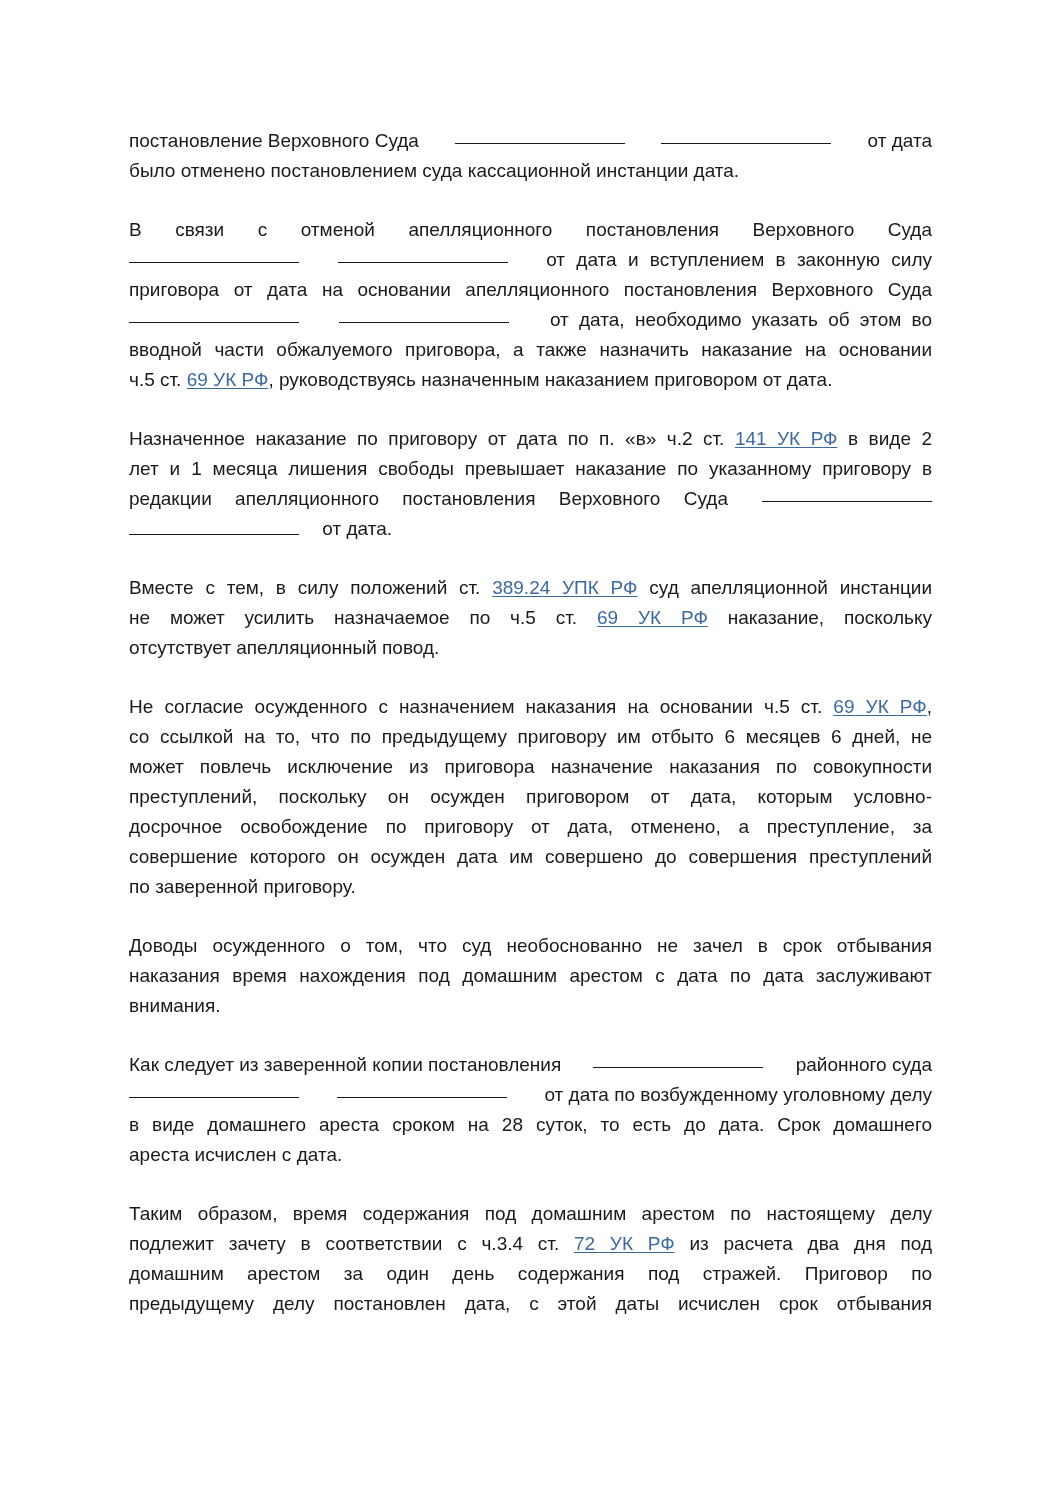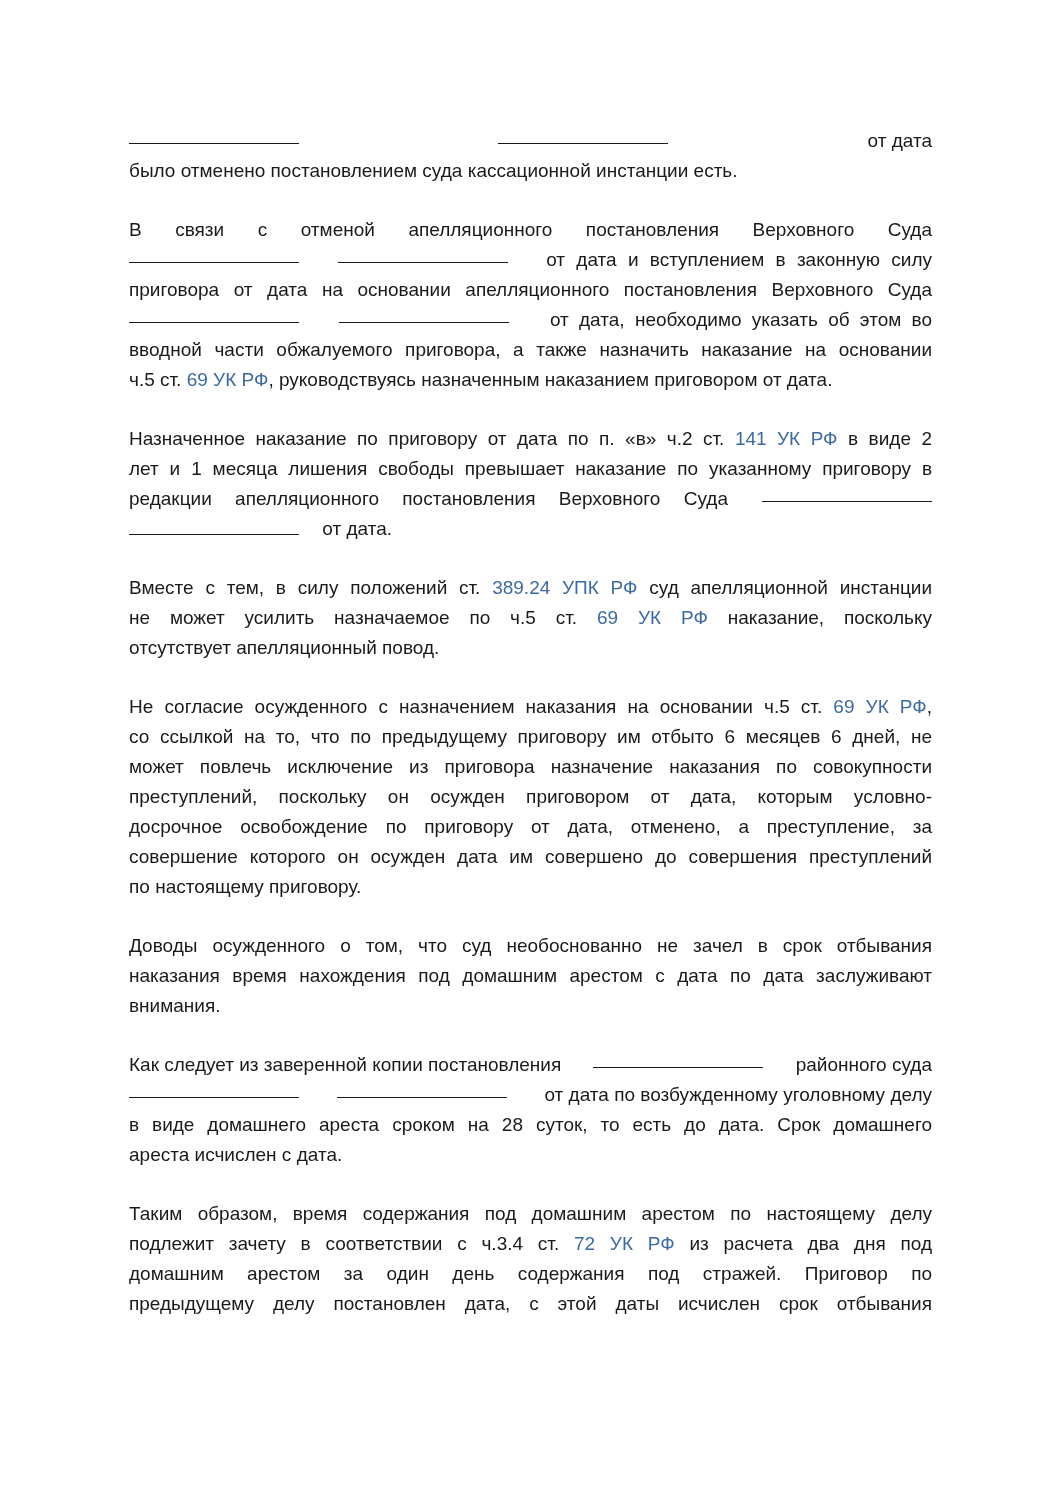--- a/index.html
+++ b/index.html
@@ -10,34 +10,35 @@
     font-size: 19px; color: #1a1a1a;
   }
   .para { margin: 0 0 29px 0; }
   .line {
     display: block; height: 30px; line-height: 30px;
     text-align: justify; text-align-last: justify; white-space: nowrap;
   }
   .line.last { text-align-last: left; }
   .line.flex { display: flex; justify-content: space-between; white-space: nowrap; }
   .blank { display: inline-block; width: 170px; border-bottom: 1px solid #1a1a1a; height: 17px; vertical-align: baseline; }
-  a.link { color: #3d6a9e; text-underline-offset: 2px; }
+  a.link { color: #3d6a9e; text-decoration: underline; text-underline-offset: 2px; }
 </style>
 </head>
 <body>
 
 <div class="page">
 
   <div class="para">
     <div class="line flex">
+      <span>постановление Верховного Суда</span>
       <span class="blank"></span>
       <span class="blank"></span>
       <span>от дата</span>
     </div>
-    <div class="line last">было отменено постановлением суда кассационной инстанции есть.</div>
+    <div class="line last">было отменено постановлением суда кассационной инстанции дата.</div>
   </div>
 
   <div class="para">
     <div class="line">В связи с отменой апелляционного постановления Верховного Суда</div>
     <div class="line flex">
       <span class="blank"></span>
       <span class="blank"></span>
       <span style="word-spacing:6px">от дата и вступлением в законную силу</span>
     </div>
     <div class="line">приговора от дата на основании апелляционного постановления Верховного Суда</div>
@@ -87,21 +88,21 @@
   <div class="para">
     <div class="line">
       <span>Не согласие осужденного с назначением наказания на основании ч.5 ст.</span>
       <a class="link">69 УК РФ</a><span>,</span>
     </div>
     <div class="line">со ссылкой на то, что по предыдущему приговору им отбыто 6 месяцев 6 дней, не</div>
     <div class="line">может повлечь исключение из приговора назначение наказания по совокупности</div>
     <div class="line">преступлений, поскольку он осужден приговором от дата, которым условно-</div>
     <div class="line">досрочное освобождение по приговору от дата, отменено, а преступление, за</div>
     <div class="line">совершение которого он осужден дата им совершено до совершения преступлений</div>
-    <div class="line last">по настоящему приговору.</div>
+    <div class="line last">по заверенной приговору.</div>
   </div>
 
   <div class="para">
     <div class="line">Доводы осужденного о том, что суд необоснованно не зачел в срок отбывания</div>
     <div class="line">наказания время нахождения под домашним арестом с дата по дата заслуживают</div>
     <div class="line last">внимания.</div>
   </div>
 
   <div class="para">
     <div class="line flex">

